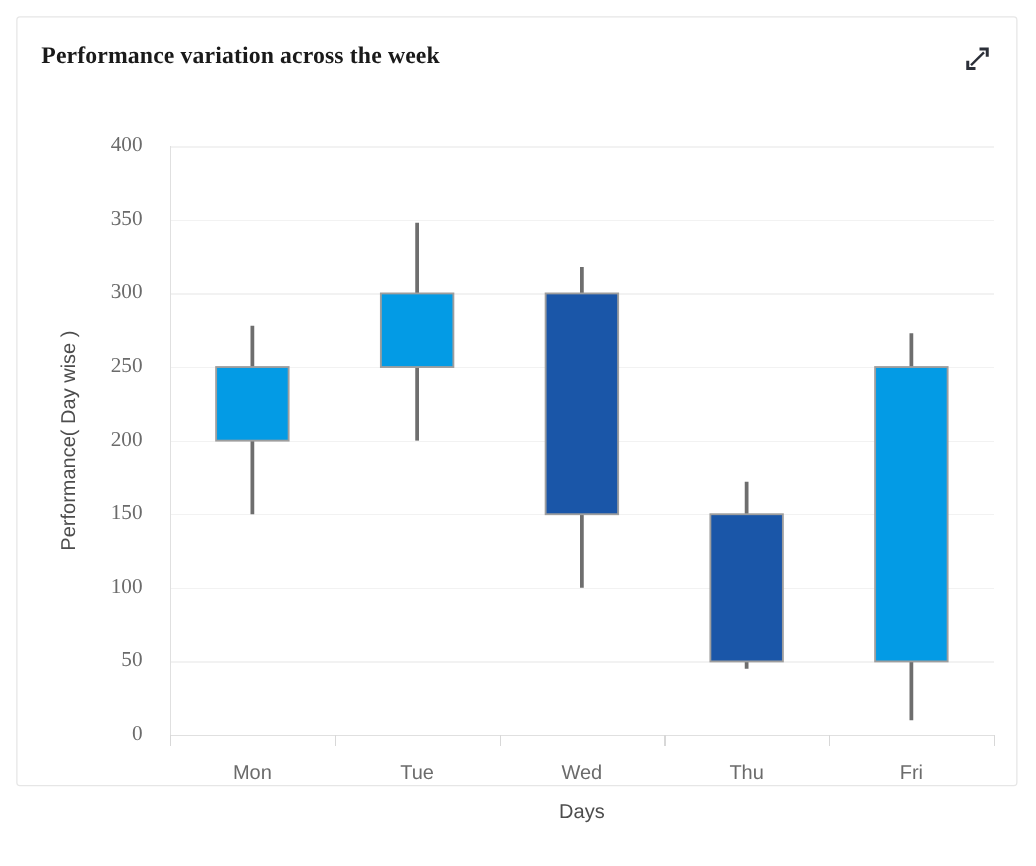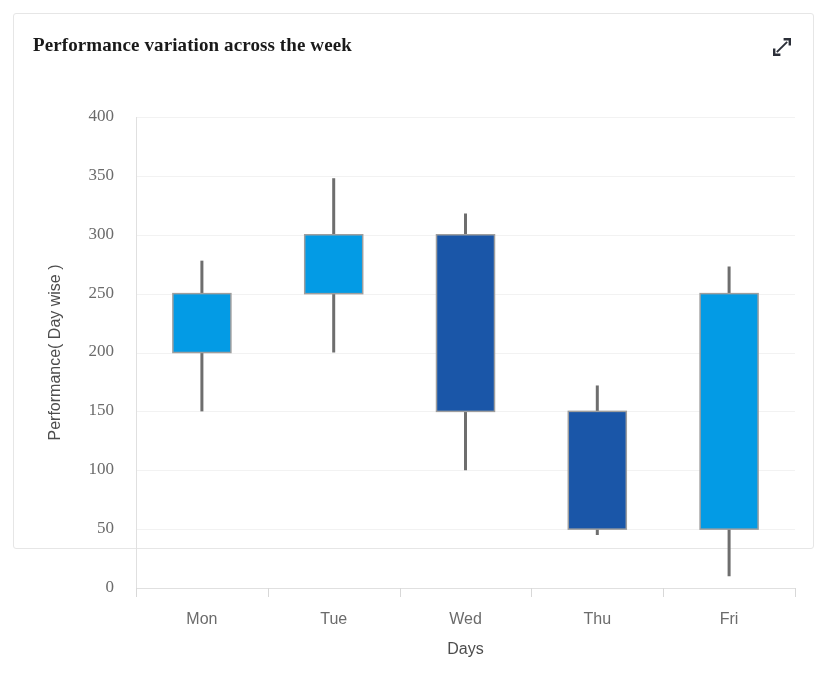--- a/index.html
+++ b/index.html
@@ -13,21 +13,21 @@
     height: 693px;
     font-family: "Liberation Sans", sans-serif;
     overflow: hidden;
   }
 
   #chart-card {
     position: absolute;
     left: 13px;
     top: 13px;
     width: 801px;
-    height: 536px;
+    height: 616px;
     background: #ffffff;
     border: 1px solid #e6e6e6;
     border-radius: 3px;
     box-sizing: border-box;
   }
 
   #card-header {
     position: absolute;
     left: 0;
     top: 0;

